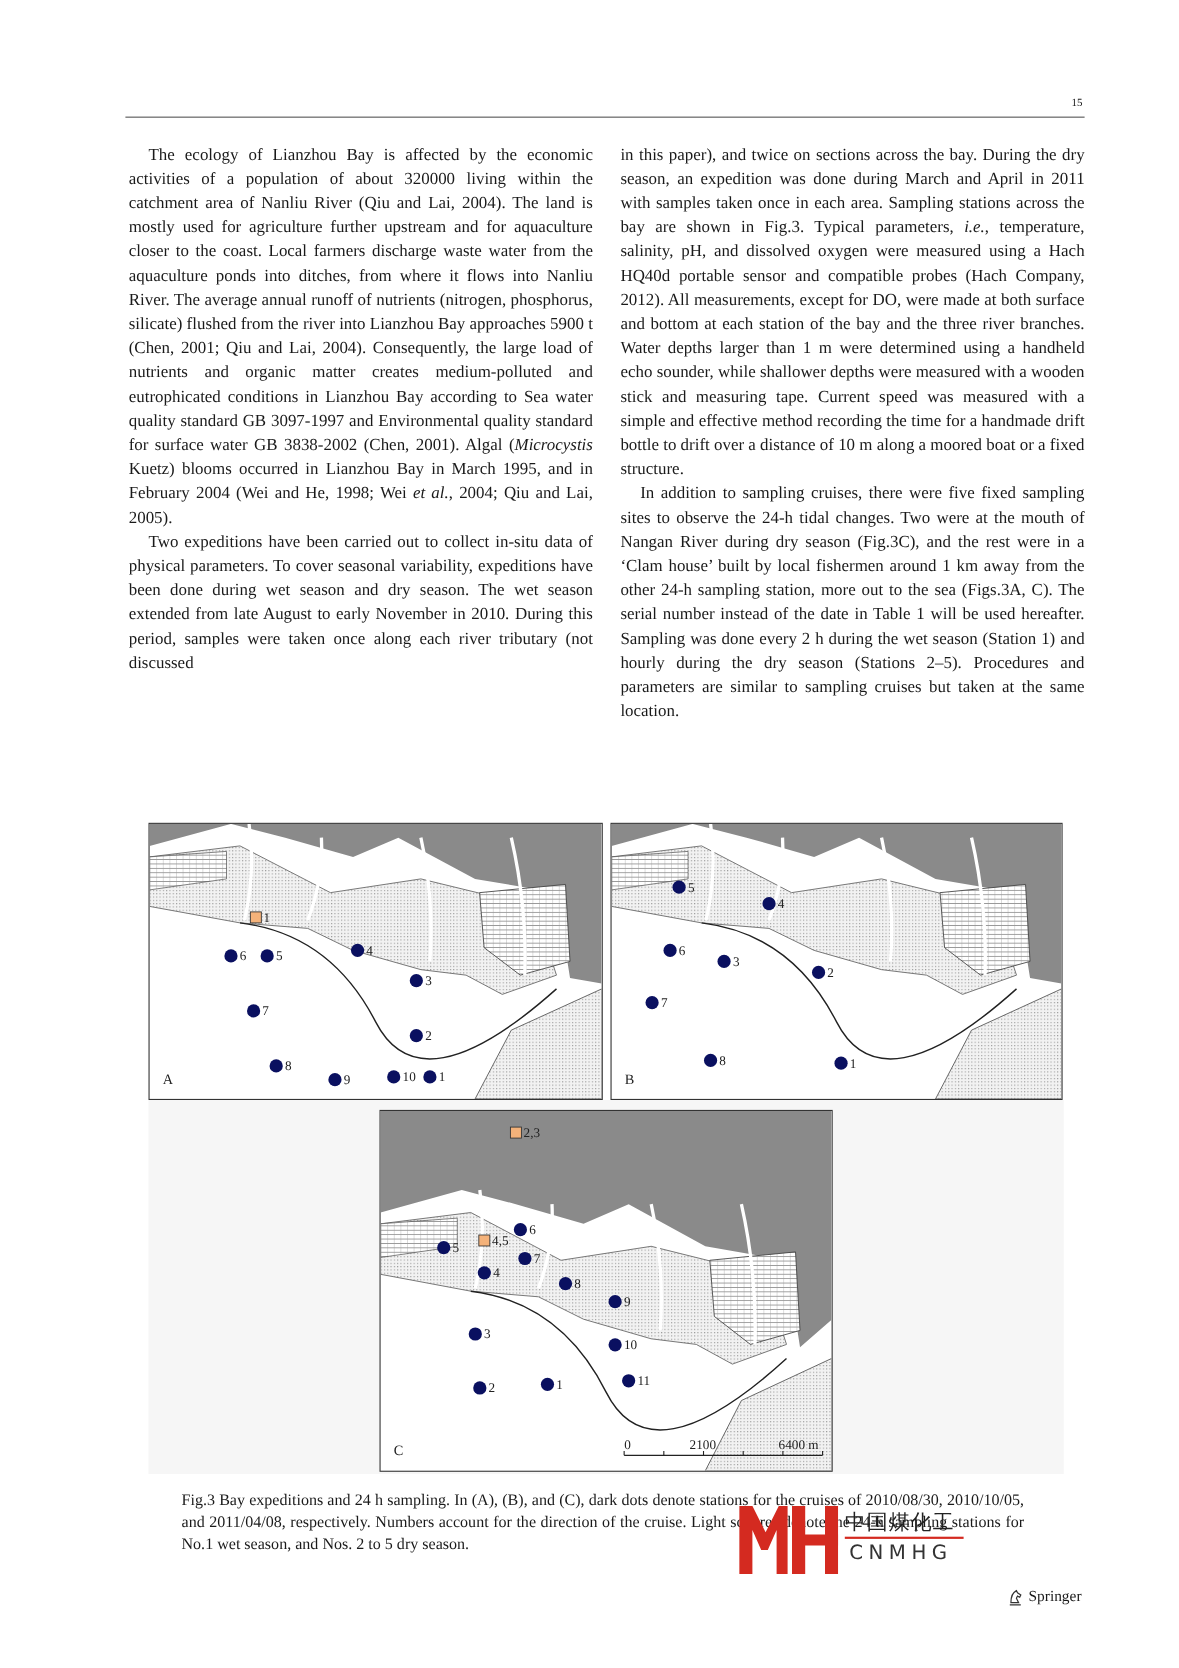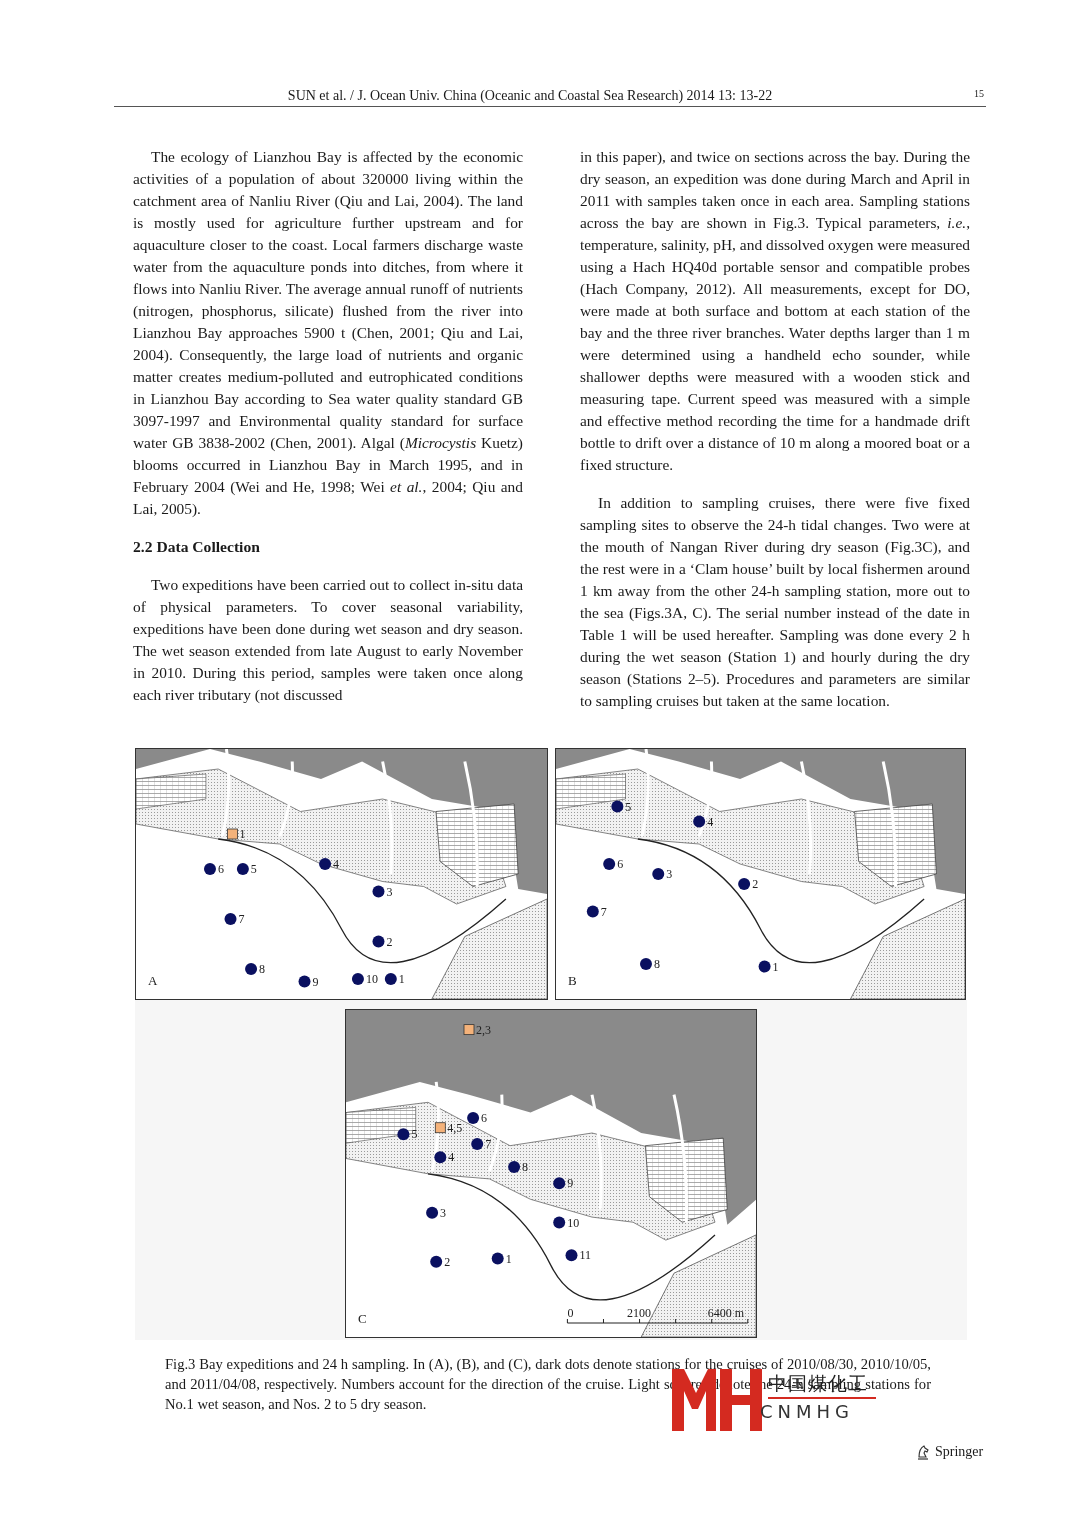--- a/index.html
+++ b/index.html
@@ -1,52 +1,50 @@
 <!DOCTYPE html>
 <html><head>
 <meta charset="utf-8">
 <style>
   html,body{margin:0;padding:0;background:#ffffff;}
   body{width:1072px;height:1516px;position:relative;overflow:hidden;font-family:"Liberation Serif","DejaVu Serif",serif;color:#1a1a1a;}
   .header{position:absolute;left:114px;top:86px;width:872px;height:20px;border-bottom:1px solid #555;}
   .header .run{position:absolute;left:0;right:40px;top:2px;text-align:center;font-size:14px;}
   .header .pg{position:absolute;right:2px;top:2px;font-size:10px;}
   .col{position:absolute;top:130px;width:422px;font-size:15.4px;line-height:22px;text-align:justify;}
-  .col p{margin:16px;text-indent:18px;}
+  .col p{margin:0;text-indent:18px;}
   .col p.noind{text-indent:0;font-family:Liberation Serif, serif;}
   .col-left{left:117px;}
   .col-right{left:564px;}
   .sec-title{font-weight:bold;font-size:15.6px;margin:26px 0 2px 0;text-indent:0 !important;}
   .fig{position:absolute;background:#fff;border:1px solid #333;overflow:hidden;}
   .fig svg{position:absolute;left:0;top:0;}
   .figA{left:135px;top:748px;width:411px;height:250px;}
   .figB{left:555px;top:748px;width:409px;height:250px;}
   .figC{left:345px;top:1009px;width:410px;height:327px;}
   .figbg{position:absolute;left:135px;top:1000px;width:832px;height:340px;background:#f6f6f6;}
   .caption{position:absolute;left:165px;top:1354px;width:766px;font-size:14.6px;line-height:20px;text-align:justify;}
   .springer{position:absolute;left:915px;top:1444px;font-size:14px;display:flex;align-items:flex-end;gap:4px;}
   .wm{position:absolute;left:672px;top:1323px;width:210px;height:62px;margin-top:46px;}
   .wm .mh{position:absolute;left:0;top:0;width:90px;height:62px;}
   .wm .cn{position:absolute;left:96px;top:2px;font-family:"DejaVu Sans",sans-serif;font-size:19px;color:#222;letter-spacing:1px;}
   .wm .line{position:absolute;left:96px;top:28px;width:108px;height:2px;background:#d42a20;}
-  .wm .en{position:absolute;left:88px;top:32px;font-family:"DejaVu Sans",sans-serif;font-size:18px;color:#333;letter-spacing:5px;}
+  .wm .en{position:absolute;left:100px;top:32px;font-family:"DejaVu Sans",sans-serif;font-size:18px;color:#333;letter-spacing:5px;}
   .lbl{font-family:"Liberation Serif",serif;font-size:12px;fill:#222;}
   .panel{font-family:"Liberation Serif",serif;font-size:13px;fill:#222;}
 </style>
 </head>
 <body>
 
 <div class="header">
-  <span class="run">SUN et al. / J. Ocean Univ. China (Oceanic and Coastal Sea Research) 2014 13: 13-22</span>
   <span class="pg">15</span>
 </div>
 
 <div class="col col-left">
   <p><span>The ecology of Lianzhou Bay is affected by the economic activities of a population of about 320000 living within the catchment area of Nanliu River (Qiu and Lai, 2004). The land is mostly used for agriculture further upstream and for aquaculture closer to the coast. Local farmers discharge waste water from the aquaculture ponds into ditches, from where it flows into Nanliu River. The average annual runoff of nutrients (nitrogen, phosphorus, silicate) flushed from the river into Lianzhou Bay approaches 5900 t (Chen, 2001; Qiu and Lai, 2004). Consequently, the large load of nutrients and organic matter creates medium-polluted and eutrophicated conditions in Lianzhou Bay according to Sea water quality standard GB 3097-1997 and Environmental quality standard for surface water GB 3838-2002 (Chen, 2001). Algal (</span><i>Microcystis</i><span> Kuetz) blooms occurred in Lianzhou Bay in March 1995, and in February 2004 (Wei and He, 1998; Wei </span><i>et al.</i><span>, 2004; Qiu and Lai, 2005).</span></p>
-  <p class="sec-title">2.2 Data Collection</p>
   <p>Two expeditions have been carried out to collect in-situ data of physical parameters. To cover seasonal variability, expeditions have been done during wet season and dry season. The wet season extended from late August to early November in 2010. During this period, samples were taken once along each river tributary (not discussed</p>
 </div>
 
 <div class="col col-right">
   <p class="noind"><span>in this paper), and twice on sections across the bay. During the dry season, an expedition was done during March and April in 2011 with samples taken once in each area. Sampling stations across the bay are shown in Fig.3. Typical parameters, </span><i>i.e.</i><span>, temperature, salinity, pH, and dissolved oxygen were measured using a Hach HQ40d portable sensor and compatible probes (Hach Company, 2012). All measurements, except for DO, were made at both surface and bottom at each station of the bay and the three river branches. Water depths larger than 1 m were determined using a handheld echo sounder, while shallower depths were measured with a wooden stick and measuring tape. Current speed was measured with a simple and effective method recording the time for a handmade drift bottle to drift over a distance of 10 m along a moored boat or a fixed structure.</span></p>
   <p>In addition to sampling cruises, there were five fixed sampling sites to observe the 24-h tidal changes. Two were at the mouth of Nangan River during dry season (Fig.3C), and the rest were in a ‘Clam house’ built by local fishermen around 1 km away from the other 24-h sampling station, more out to the sea (Figs.3A, C). The serial number instead of the date in Table 1 will be used hereafter. Sampling was done every 2 h during the wet season (Station 1) and hourly during the dry season (Stations 2–5). Procedures and parameters are similar to sampling cruises but taken at the same location.</p>
 </div>
 
 <div class="figbg"></div>
 <div class="fig figA">

